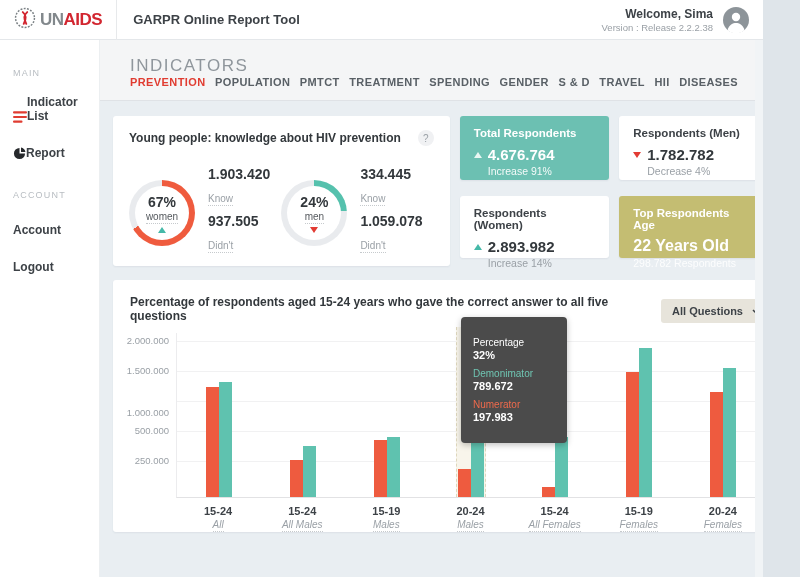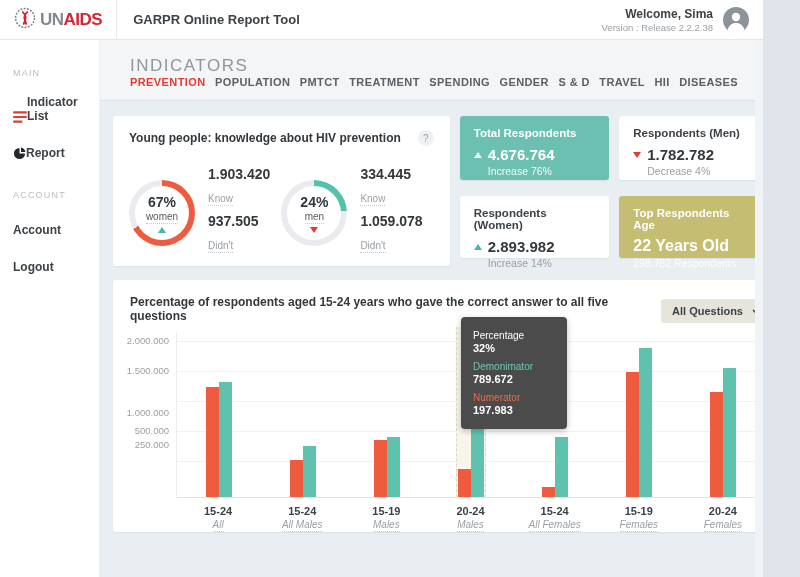--- a/index.html
+++ b/index.html
@@ -98,21 +98,21 @@
           background:#f8f5eb;border-left:1px dashed #ded7bd;border-right:1px dashed #ded7bd}
   .hl-dot{position:absolute;left:50%;transform:translateX(-50%);top:4px;width:7px;height:7px;border-radius:50%;background:#d93a2b;z-index:3}
   .xlabels{display:flex;margin:7px 8px 0 46px}
   .xlabel{flex:1;text-align:center}
   .xl-age{font-size:11px;font-weight:700;color:#3d4247}
   .xl-group{font-size:10px;font-style:italic;color:#9aa0a6;margin-top:2px}
   .xl-group span{border-bottom:1px dotted #c6cacd;padding-bottom:1px}
 
   
   .tooltip{position:absolute;z-index:5;left:calc(50% - 10px);top:-16px;width:106px;background:#4b4b4b;
-           border-radius:4px;padding:13px 12px;box-shadow:0 2px 6px rgba(0,0,0,.25)}
+           border-radius:4px;padding:20px 12px;box-shadow:0 2px 6px rgba(0,0,0,.25)}
   .tt-row{margin-bottom:7px}
   .tt-row:last-child{margin-bottom:0}
   .tt-label{font-size:10px;color:#fff}
   .tt-row:nth-child(2) .tt-label{color:#6fc5b2}
   .tt-row:nth-child(3) .tt-label{color:#ef6a4c}
   .tt-value{font-size:11px;color:#fff;font-weight:700;margin-top:1px}
 
   .scrollbar{position:absolute;right:0;top:40px;bottom:0;width:8px;background:#f1f4f6}
 </style>
 </head>
@@ -246,21 +246,21 @@
             </div>
           </div>
 
           <div class="stat-col c1">
             <div class="card stat stat-teal">
               <div class="stat-title">Total Respondents</div>
               <div class="stat-value-row">
                 <span class="tri tri-up"></span>
                 <span class="stat-value">4.676.764</span>
               </div>
-              <div class="stat-caption">Increase 76%</div>
+              <div class="stat-caption">Increase 91%</div>
             </div>
             <div class="card stat short">
               <div class="stat-title">Respondents (Women)</div>
               <div class="stat-value-row">
                 <span class="tri tri-up"></span>
                 <span class="stat-value">2.893.982</span>
               </div>
               <div class="stat-caption">Increase 14%</div>
             </div>
           </div>
@@ -344,21 +344,21 @@
             </div>
           <div class="gridline" style="bottom: 155px;"></div>
               <div class="ytick" style="bottom: 151px;">2.000.000</div>
               <div class="gridline" style="bottom: 125px;"></div>
               <div class="ytick" style="bottom: 121px;">1.500.000</div>
               <div class="gridline" style="bottom: 95px;"></div>
               <div class="ytick" style="bottom: 79px;">1.000.000</div>
               <div class="gridline" style="bottom: 65px;"></div>
               <div class="ytick" style="bottom: 61px;">500.000</div>
               <div class="gridline" style="bottom: 35px;"></div>
-              <div class="ytick" style="bottom: 47px;">250.000</div>
+              <div class="ytick" style="bottom: 31px;">250.000</div>
             </div>
           <div class="xlabels">
               <div class="xlabel">
                 <div class="xl-age">15-24</div>
                 <div class="xl-group"><span>All</span></div>
               </div>
               <div class="xlabel">
                 <div class="xl-age">15-24</div>
                 <div class="xl-group"><span>All Males</span></div>
               </div>

